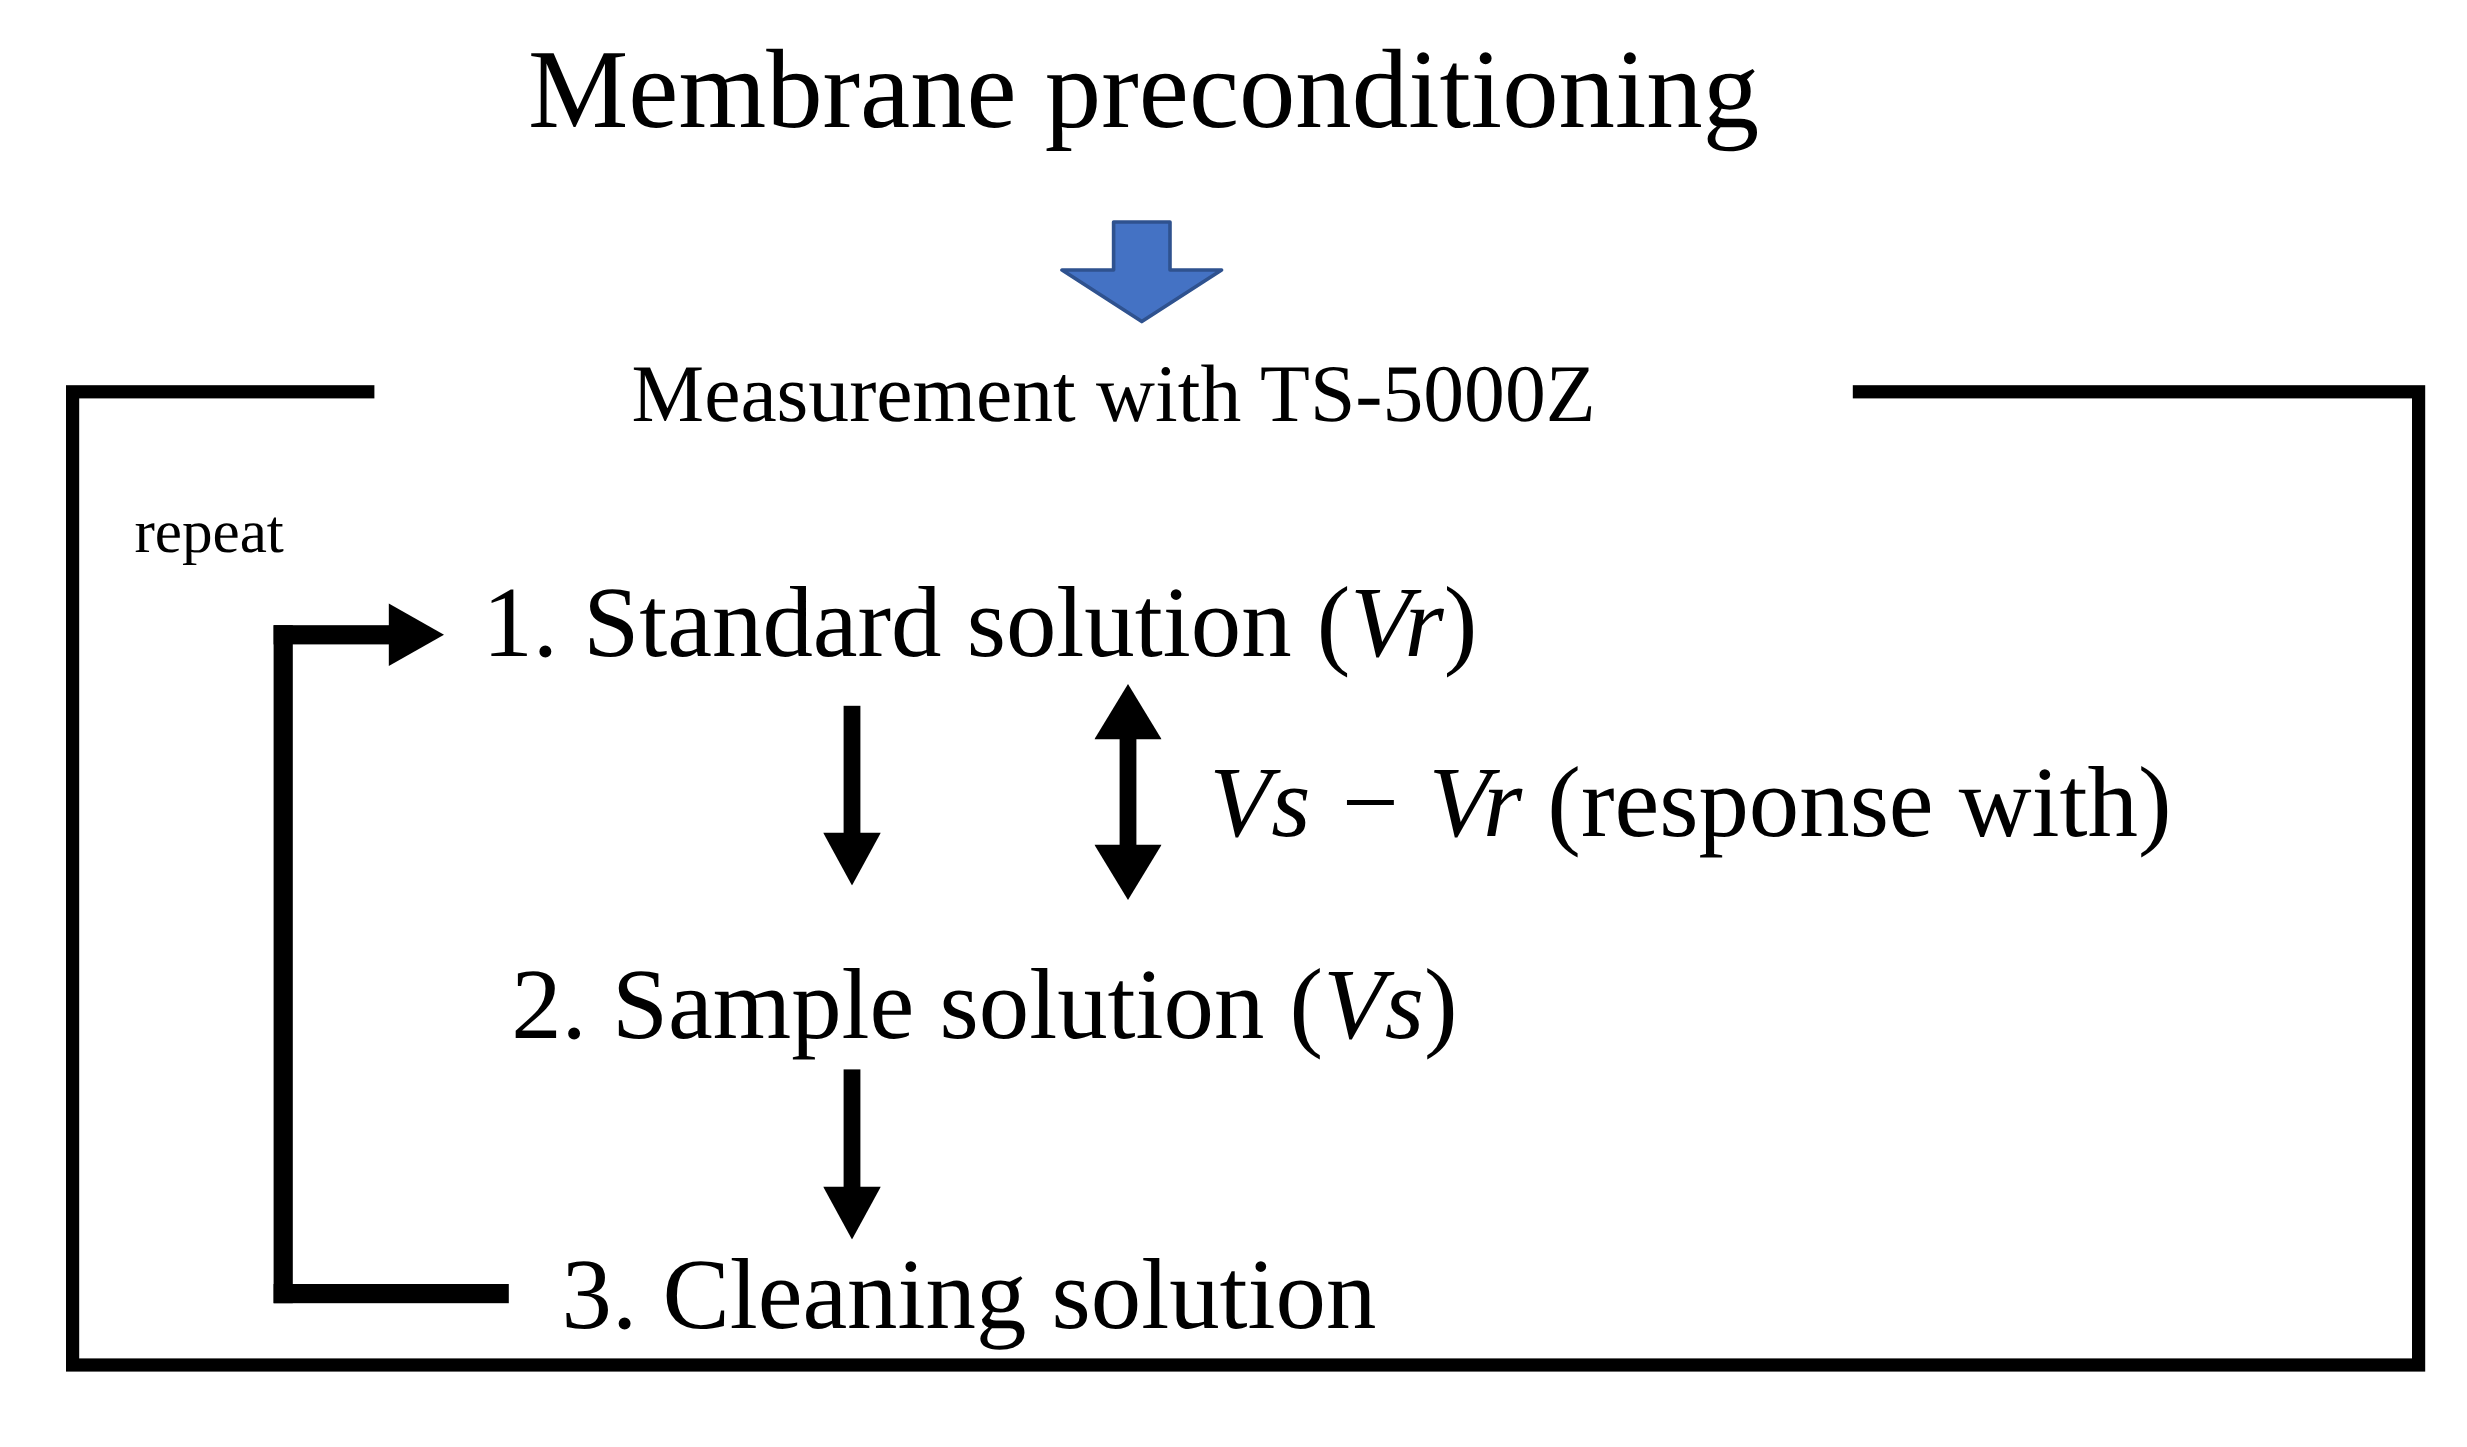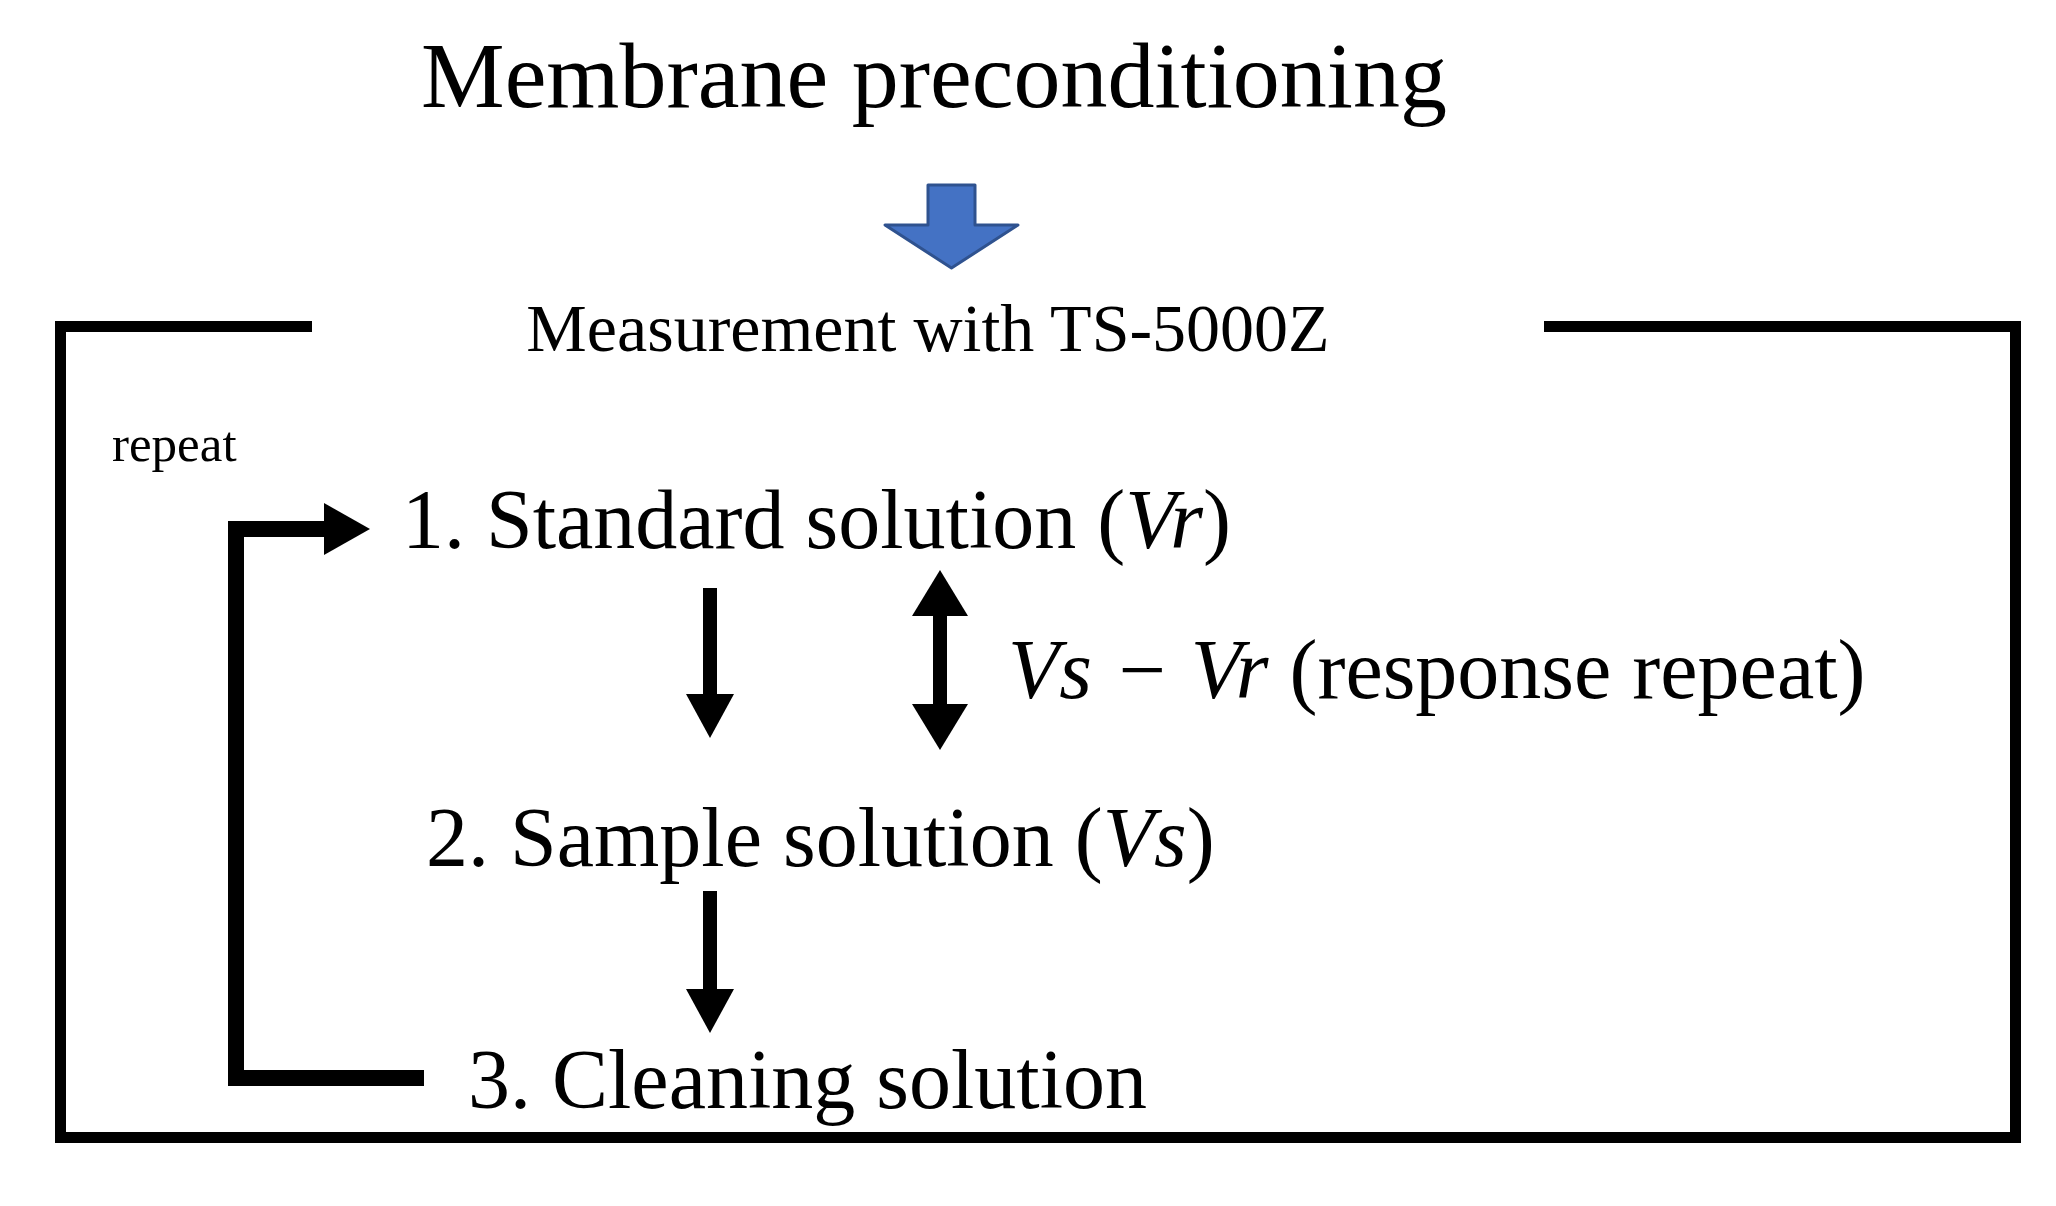--- a/index.html
+++ b/index.html
@@ -6,21 +6,21 @@
   body{
     position:relative;
     width:2056px;height:1206px;
     overflow:hidden;
     font-family:"Liberation Serif", serif;
     color:#000;
   }
   .abs{position:absolute;}
   
   .fig-title{
-    left:394px;top:24px;width:1080px;
+    left:413px;top:24px;width:1080px;
     font-size:94px;line-height:1.1;
     text-align:center;white-space:nowrap;
     z-index:3;
   }
   .box-title{
     left:312px;top:293px;width:1232px;
     font-size:68px;line-height:1.05;
     text-align:center;white-space:nowrap;
     z-index:3;
   }
@@ -89,21 +89,21 @@
   <rect x="17" y="0" width="14" height="110" fill="#000"></rect>
   <polygon points="0,106 48,106 24,150" fill="#000"></polygon>
 </svg>
 
 <svg class="abs svg-arrow updown" width="56" height="180" viewBox="0 0 56 180">
   <polygon points="28,0 0,46 56,46" fill="#000"></polygon>
   <rect x="21" y="40" width="14" height="100" fill="#000"></rect>
   <polygon points="0,134 56,134 28,180" fill="#000"></polygon>
 </svg>
 
-<div class="abs resp"><i>Vs − Vr</i><span> (response repeat)</span></div>
+<div class="abs resp"><i>Vs − Vr</i><span> (response with)</span></div>
 
 <div class="abs step step2"><span>2. Sample solution (</span><i>Vs</i><span>)</span></div>
 
 <svg class="abs svg-arrow down2" width="48" height="142" viewBox="0 0 48 142">
   <rect x="17" y="0" width="14" height="102" fill="#000"></rect>
   <polygon points="0,98 48,98 24,142" fill="#000"></polygon>
 </svg>
 
 <div class="abs step step3"><span>3. Cleaning solution</span><i></i><span></span></div>
 

